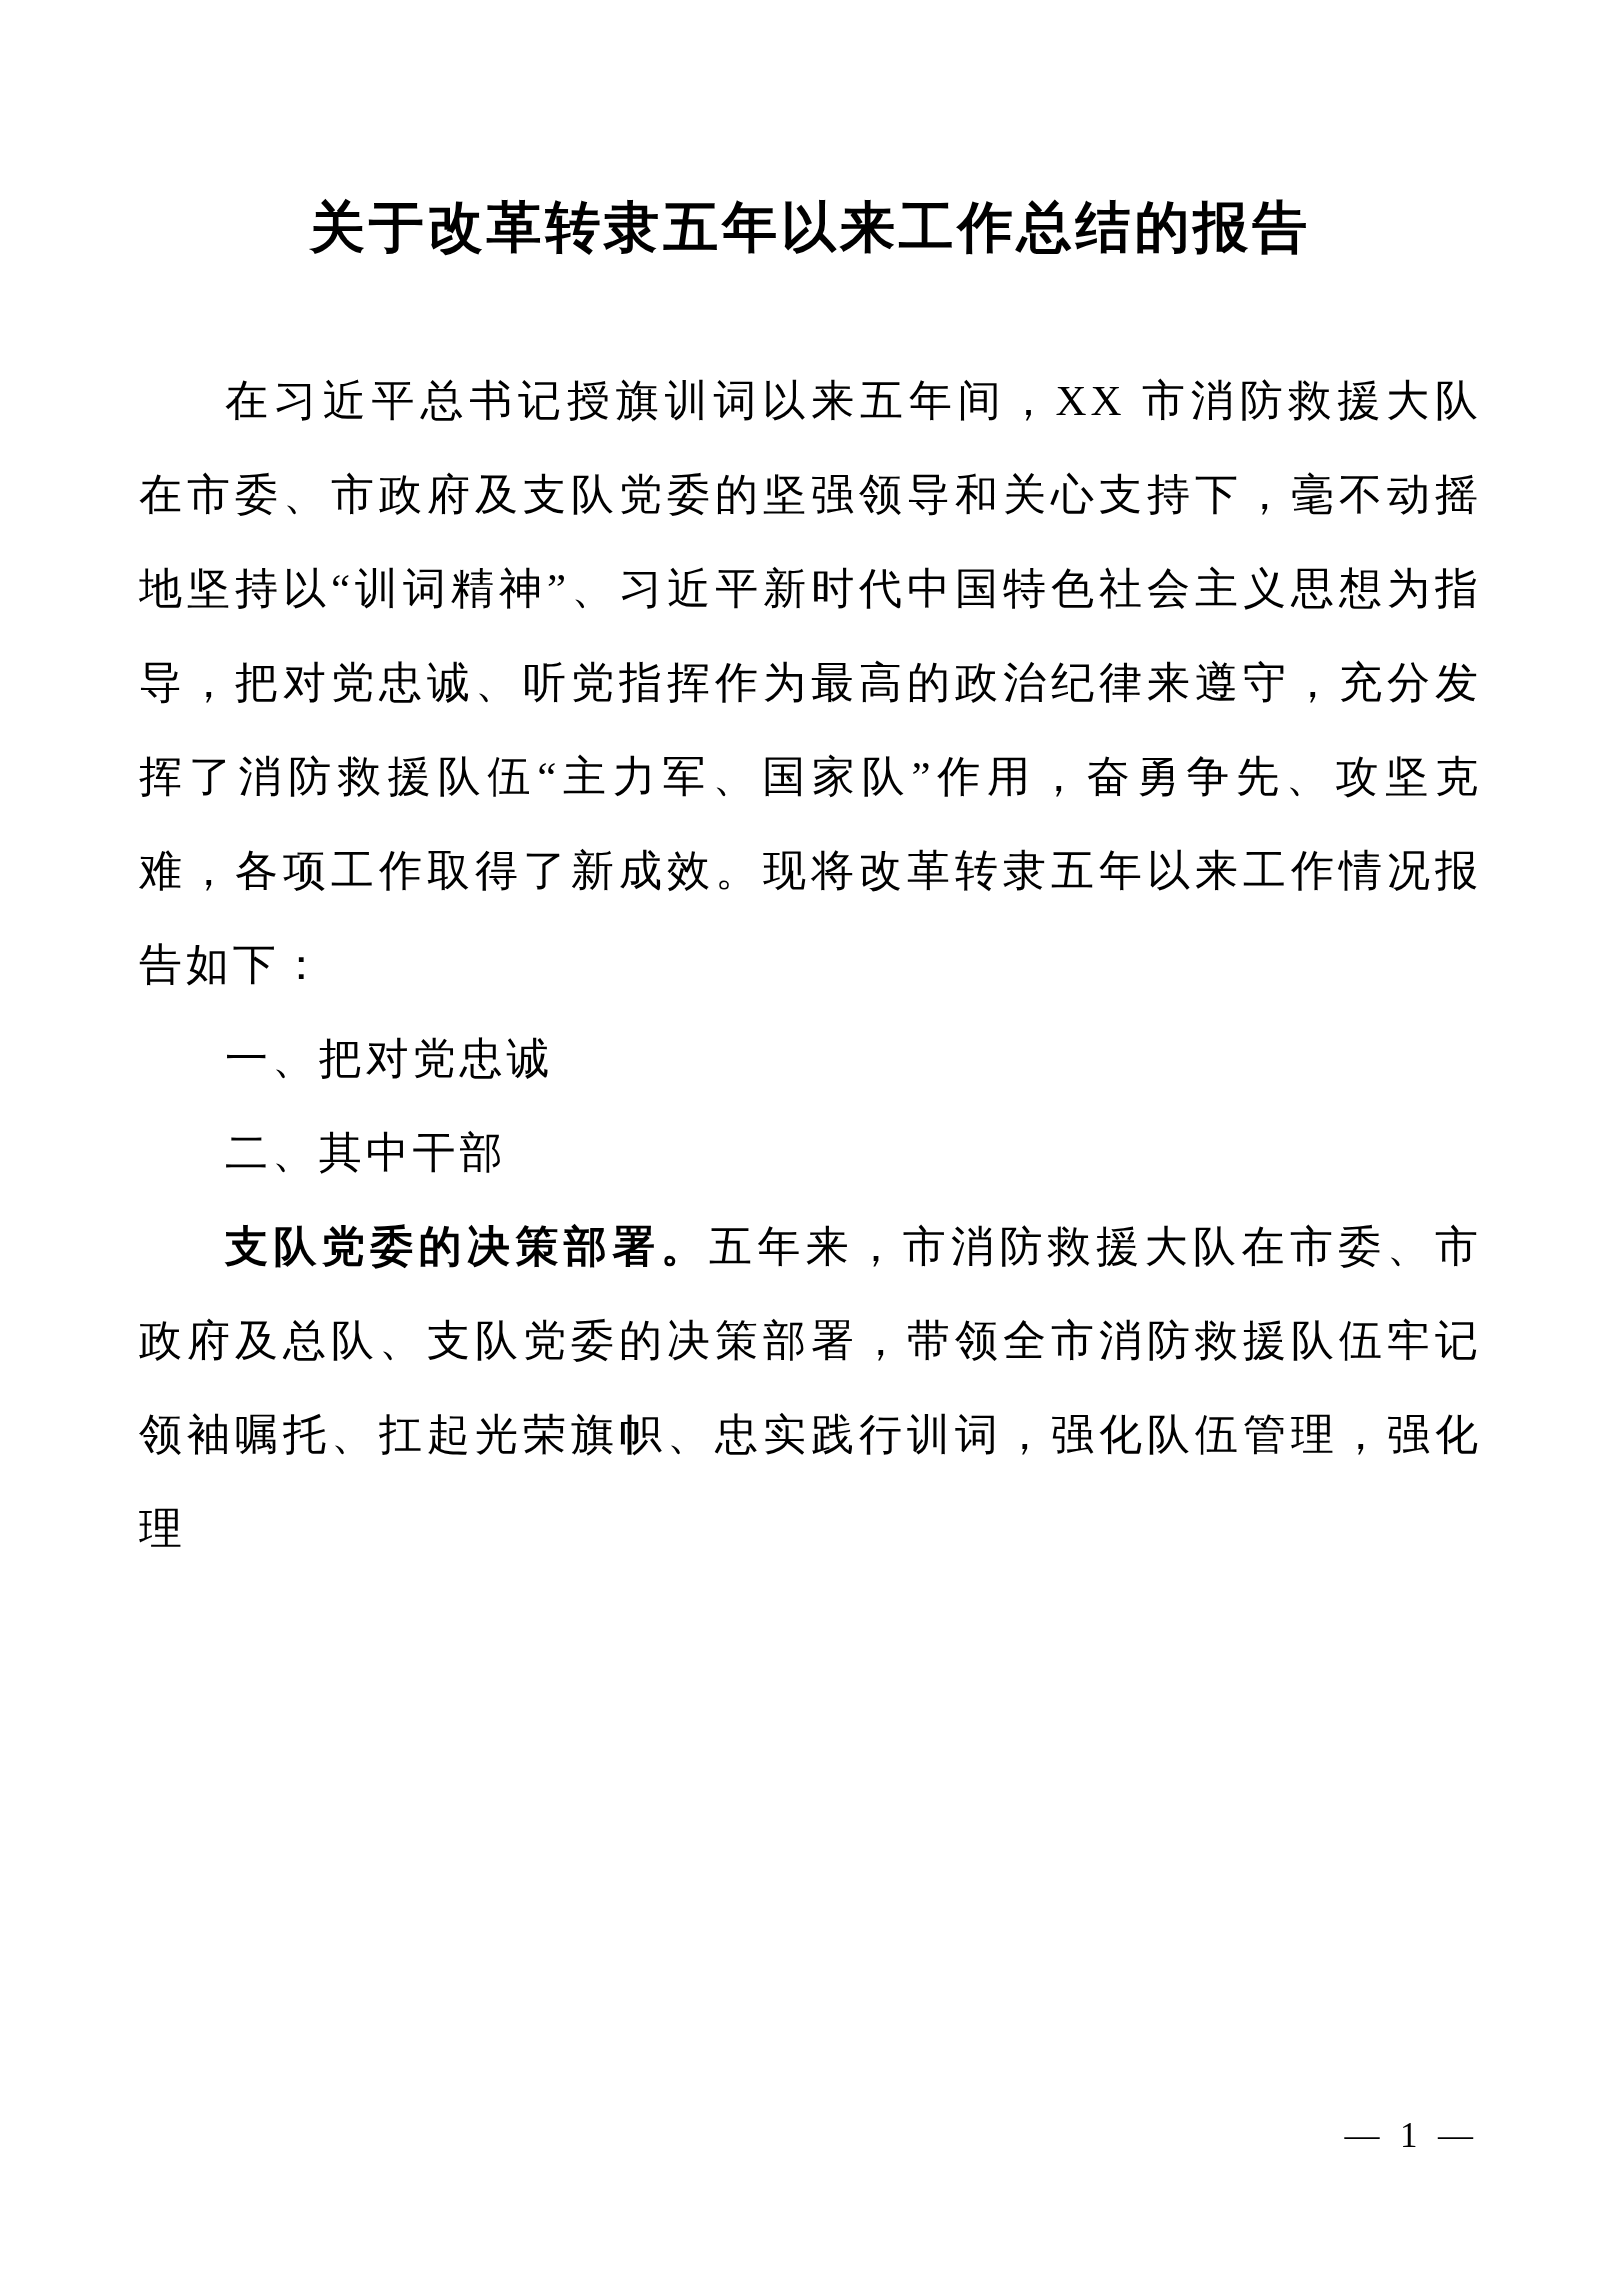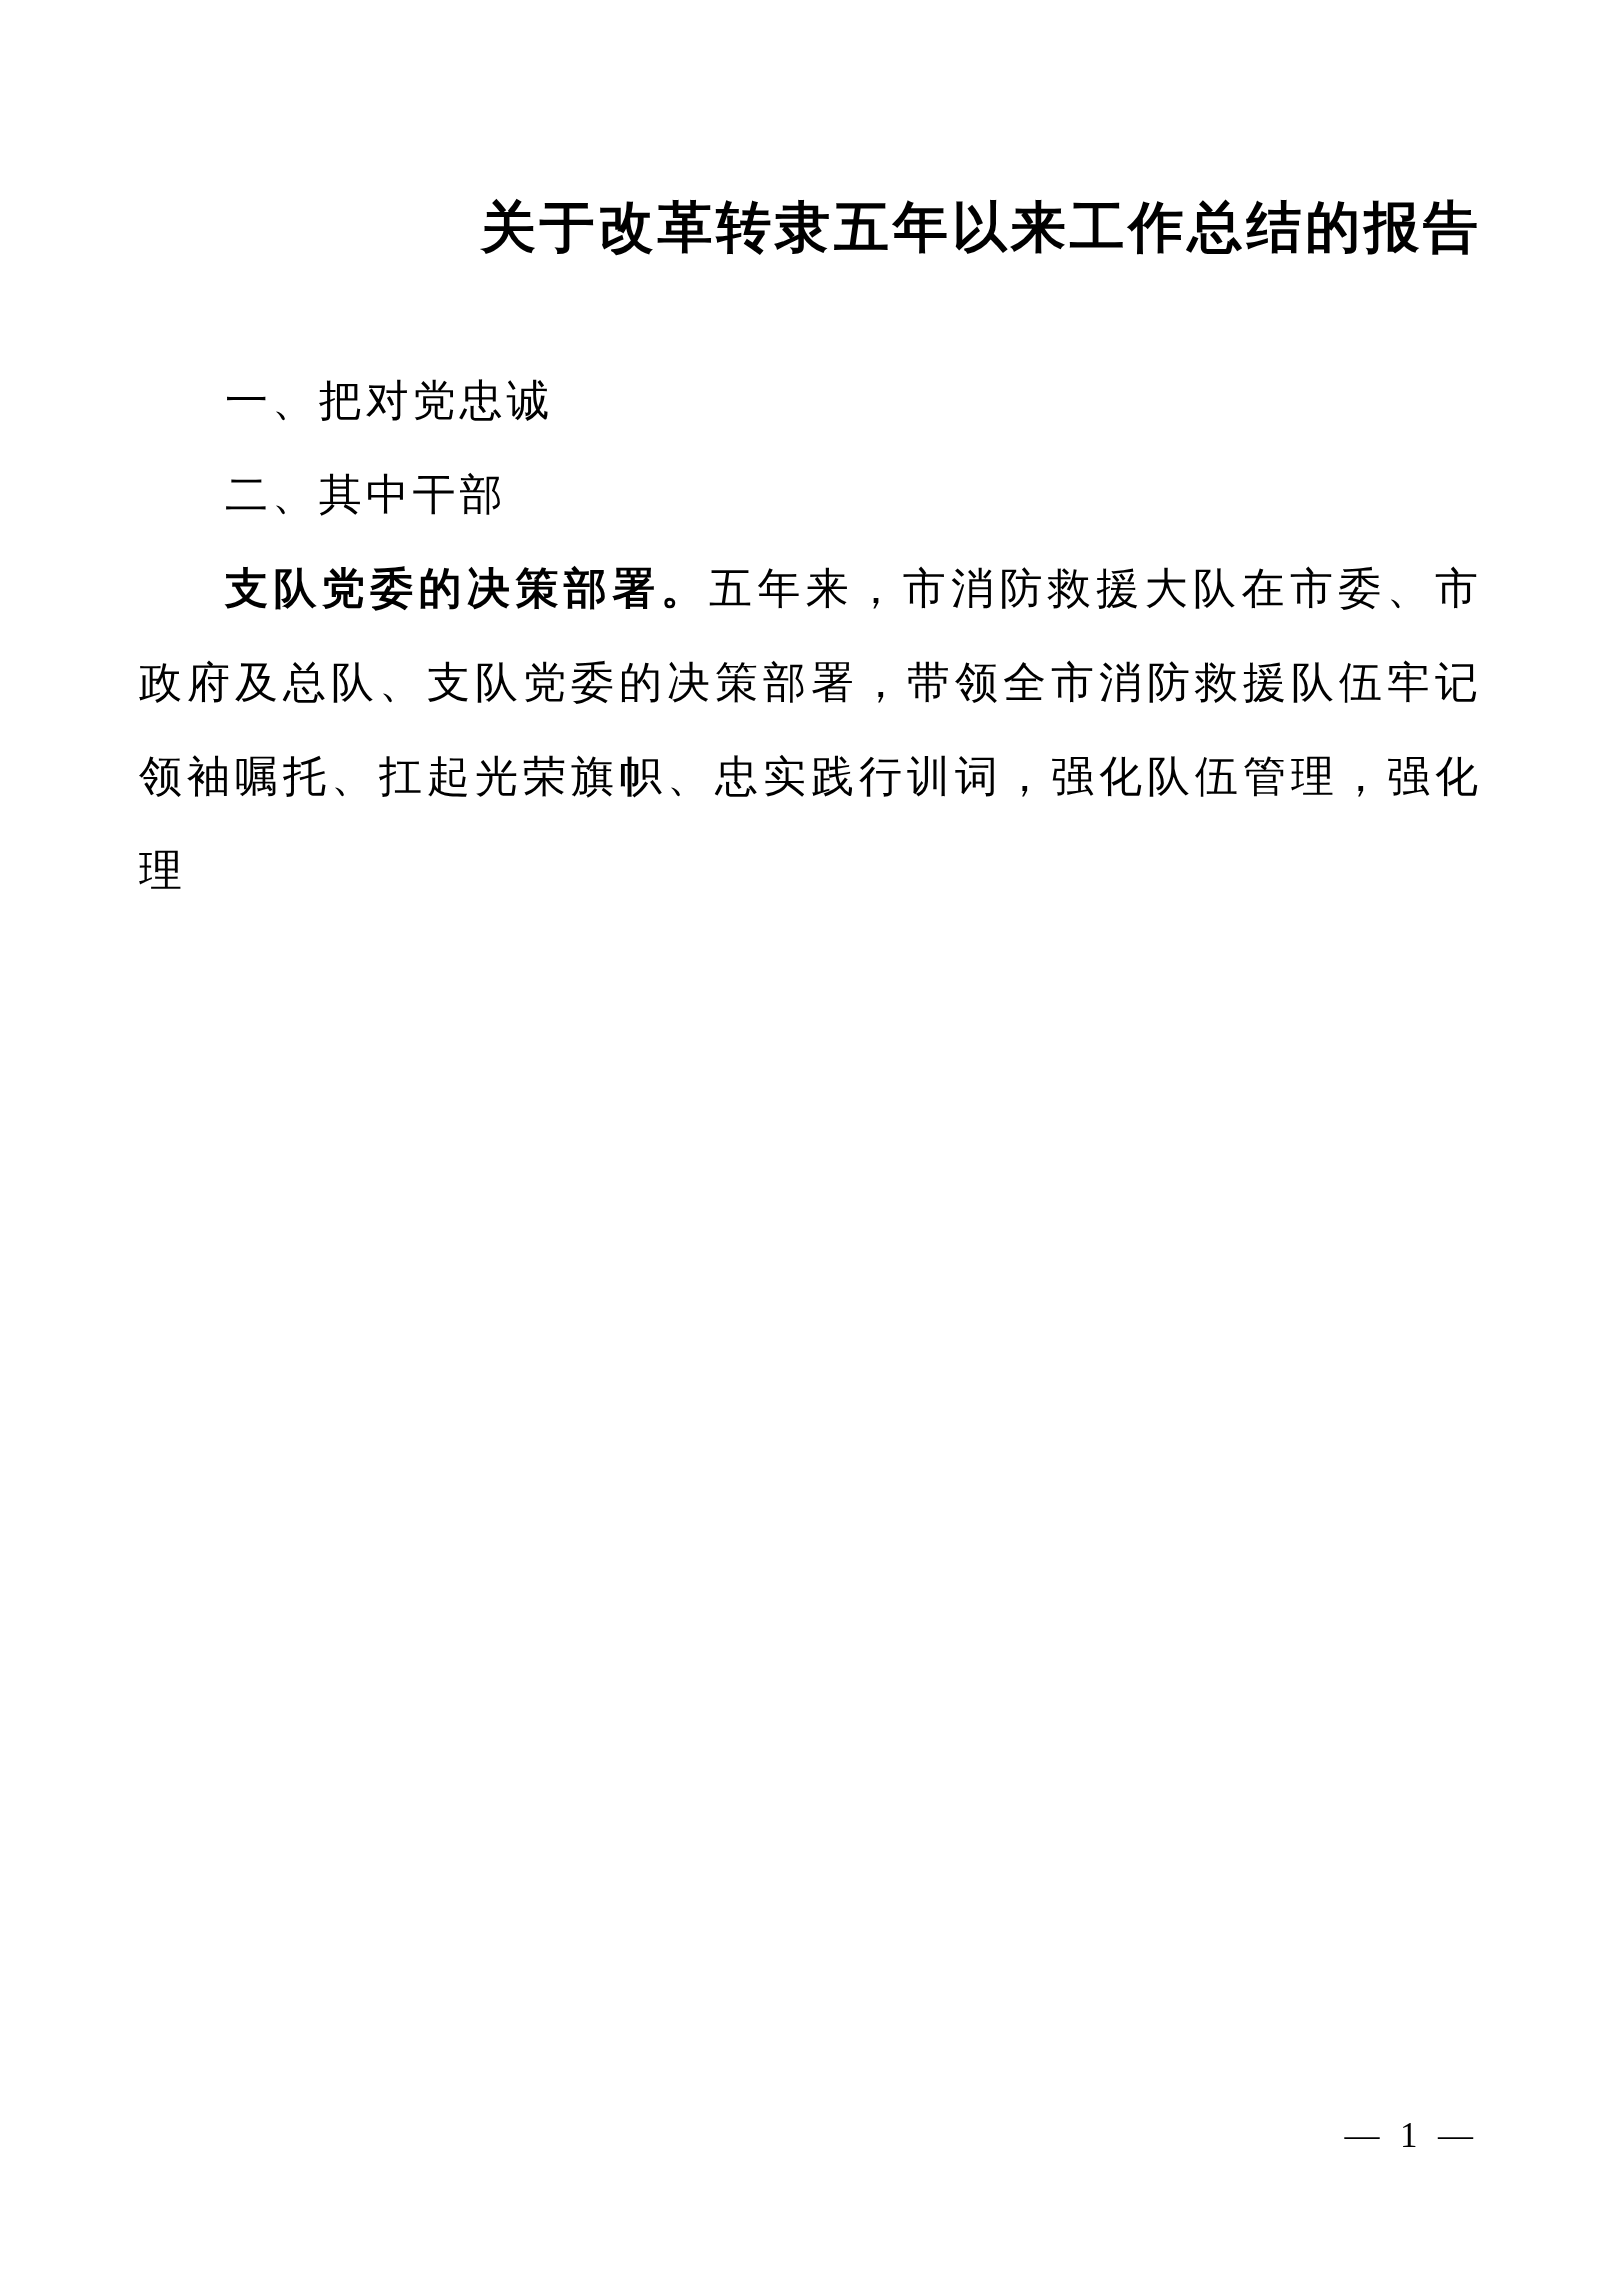--- a/index.html
+++ b/index.html
@@ -21,21 +21,21 @@
   .content {
     padding: 0 139px;
   }
   .doc-title {
     margin: 0;
     padding-top: 192px;
     padding-bottom: 90px;
     font-size: 55px;
     font-weight: 700;
     letter-spacing: 3.9px;
-    text-align: right;
+    text-align: center;
     line-height: 1.3;
   }
   .para {
     margin: 0;
     font-size: 43px;
     line-height: 94px;
     letter-spacing: 3.9px;
     text-indent: 2em;
     text-align: justify;
     text-justify: inter-ideograph;
@@ -57,20 +57,21 @@
   }
 </style>
 </head>
 <body>
 
 <div class="page">
   <div class="content">
 
     <h1 class="doc-title">关于改革转隶五年以来工作总结的报告</h1>
 
+    <p class="para">在习近平总书记授旗训词以来五年间，XX 市消防救援大队在市委、市政府及支队党委的坚强领导和关心支持下，毫不动摇地坚持以“训词精神”、习近平新时代中国特色社会主义思想为指导，把对党忠诚、听党指挥作为最高的政治纪律来遵守，充分发挥了消防救援队伍“主力军、国家队”作用，奋勇争先、攻坚克难，各项工作取得了新成效。现将改革转隶五年以来工作情况报告如下：</p>
 
     <p class="para heading">一、把对党忠诚</p>
 
 
     <p class="para heading">二、其中干部</p>
 
     <p class="para"><span class="lead-bold">支队党委的决策部署。</span><span>五年来，市消防救援大队在市委、市政府及总队、支队党委的决策部署，带领全市消防救援队伍牢记领袖嘱托、扛起光荣旗帜、忠实践行训词，强化队伍管理，强化理</span></p>
 
   </div>
 

